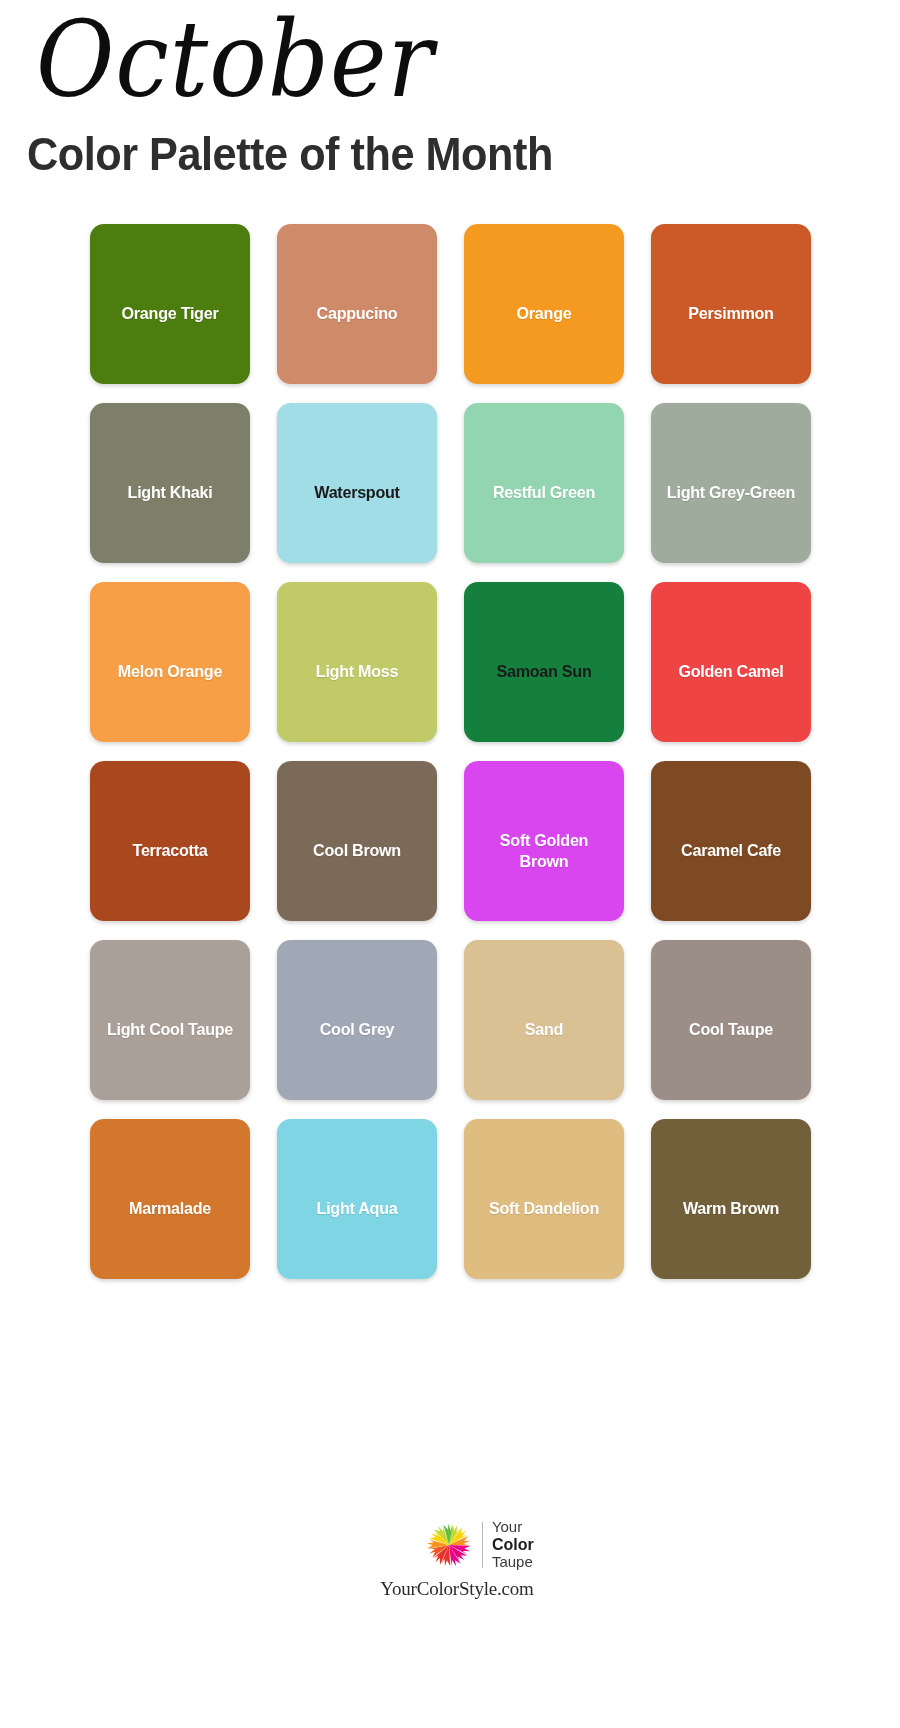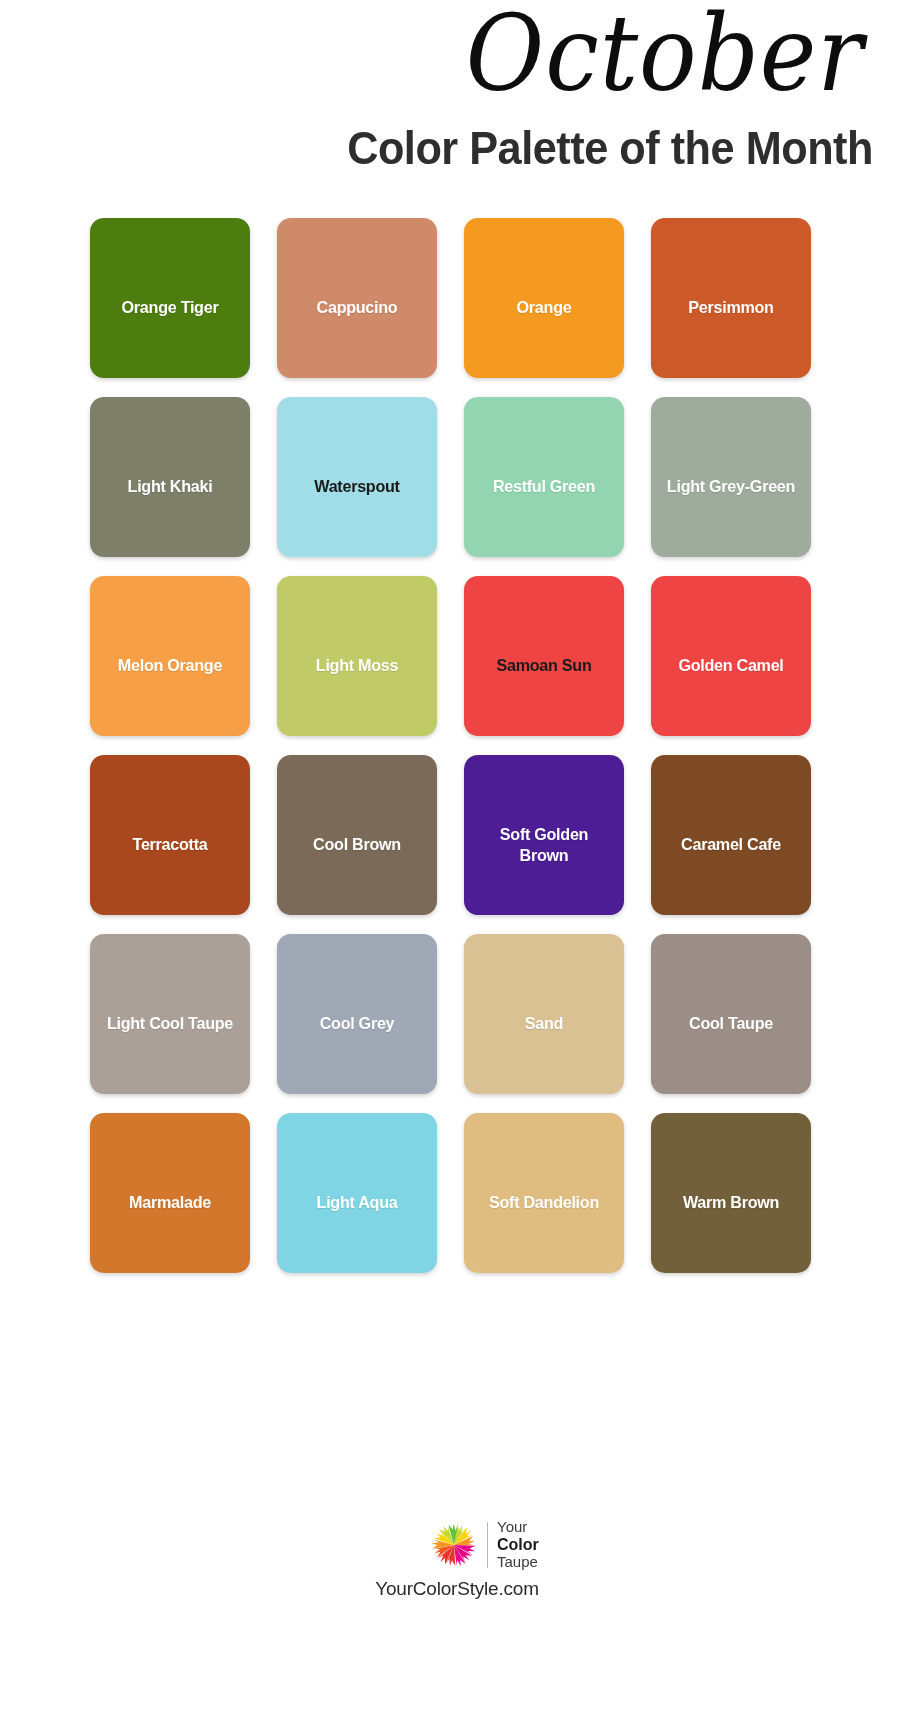--- a/index.html
+++ b/index.html
@@ -21,22 +21,22 @@
     background: #ffffff;
     display: flex;
     flex-direction: column;
     align-items: center;
     box-sizing: border-box;
   }
 
   
   .header {
     width: 100%;
-    text-align: right;
-    padding-top: 0;
+    text-align: left;
+    padding-top: 6px;
   }
   .month-title {
     font-family: "DejaVu Serif", "Liberation Serif", serif;
     font-style: italic;
     font-weight: 400;
     font-size: 104px;
     line-height: 1.05;
     color: #0d0d0d;
     letter-spacing: 1px;
     margin: 0;
@@ -127,21 +127,21 @@
     font-size: 15px;
     text-align: left;
   }
   .logo-words .w-color {
     font-weight: bold;
     color: #1c1c1c;
     font-size: 16px;
   }
   .logo-url {
     margin-top: 7px;
-    font-family: Liberation Sans, sans-serif;
+    font-family: Liberation Serif, serif;
     font-size: 19px;
     font-weight: normal;
     color: #2b2b2b;
     letter-spacing: -0.2px;
     margin-left: 14px;
   }
 </style>
 </head>
 <body>
 
@@ -176,33 +176,33 @@
       </div>
       <div class="swatch" style="background-color: rgb(159, 171, 156);">
         <div class="swatch-label light-text" style="color: rgb(255, 255, 255);">Light Grey-Green</div>
       </div>
       <div class="swatch" style="background-color: rgb(247, 159, 70);">
         <div class="swatch-label light-text" style="color: rgb(255, 255, 255);">Melon Orange</div>
       </div>
       <div class="swatch" style="background-color: rgb(192, 202, 103);">
         <div class="swatch-label light-text" style="color: rgb(255, 255, 255);">Light Moss</div>
       </div>
-      <div class="swatch" style="background-color: #ef4444;">
+      <div class="swatch" style="background-color: #15803d;">
         <div class="swatch-label dark-text" style="color: rgb(26, 26, 26);">Samoan Sun</div>
       </div>
       <div class="swatch" style="background-color: #ef4444;">
         <div class="swatch-label light-text" style="color: rgb(255, 255, 255);">Golden Camel</div>
       </div>
       <div class="swatch" style="background-color: rgb(169, 71, 30);">
         <div class="swatch-label light-text" style="color: rgb(255, 255, 255);">Terracotta</div>
       </div>
       <div class="swatch" style="background-color: rgb(123, 106, 88);">
         <div class="swatch-label light-text" style="color: rgb(255, 255, 255);">Cool Brown</div>
       </div>
-      <div class="swatch" style="background-color: #4c1d95; padding-left: 8px;">
+      <div class="swatch" style="background-color: #d946ef; padding-left: 8px;">
         <div class="swatch-label light-text" style="color: rgb(255, 255, 255);">Soft Golden Brown</div>
       </div>
       <div class="swatch" style="background-color: rgb(126, 74, 36);">
         <div class="swatch-label light-text" style="color: rgb(255, 255, 255);">Caramel Cafe</div>
       </div>
       <div class="swatch" style="background-color: rgb(171, 160, 152);">
         <div class="swatch-label light-text" style="color: rgb(255, 255, 255);">Light Cool Taupe</div>
       </div>
       <div class="swatch" style="background-color: rgb(160, 167, 181);">
         <div class="swatch-label light-text" style="color: rgb(255, 255, 255);">Cool Grey</div>

